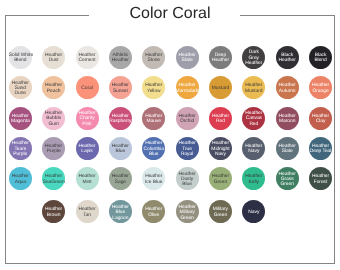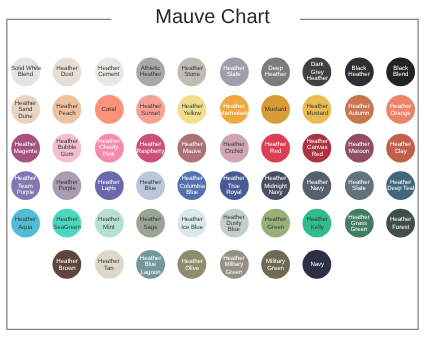--- a/index.html
+++ b/index.html
@@ -71,21 +71,21 @@
 
 <svg id="svg-defs" aria-hidden="true">
  <filter id="heather-noise" x="0" y="0" width="100%" height="100%">
   <feTurbulence type="fractalNoise" baseFrequency="1.1" numOctaves="2" stitchTiles="stitch"></feTurbulence>
   <feColorMatrix type="saturate" values="0"></feColorMatrix>
  </filter>
 </svg>
 
 <div id="chart-frame"></div>
 <div id="title-backdrop"></div>
-<div id="page-title">Mauve Chart</div>
+<div id="page-title">Color Coral</div>
 
 <div id="swatch-grid">
   <div class="swatch-row" style="top:45.9px">
    <div class="swatch" style="left: 8.8px; background-color: rgb(227, 226, 228);">
     <svg class="swatch-texture" viewBox="0 0 23 23">
           <rect width="23" height="23" filter="url(#heather-noise)"></rect>
         </svg>
     <div class="swatch-stack" style="color: rgb(58, 58, 58);">
      <div class="swatch-label">Solid White</div>
      <div class="swatch-label">Blend</div>

